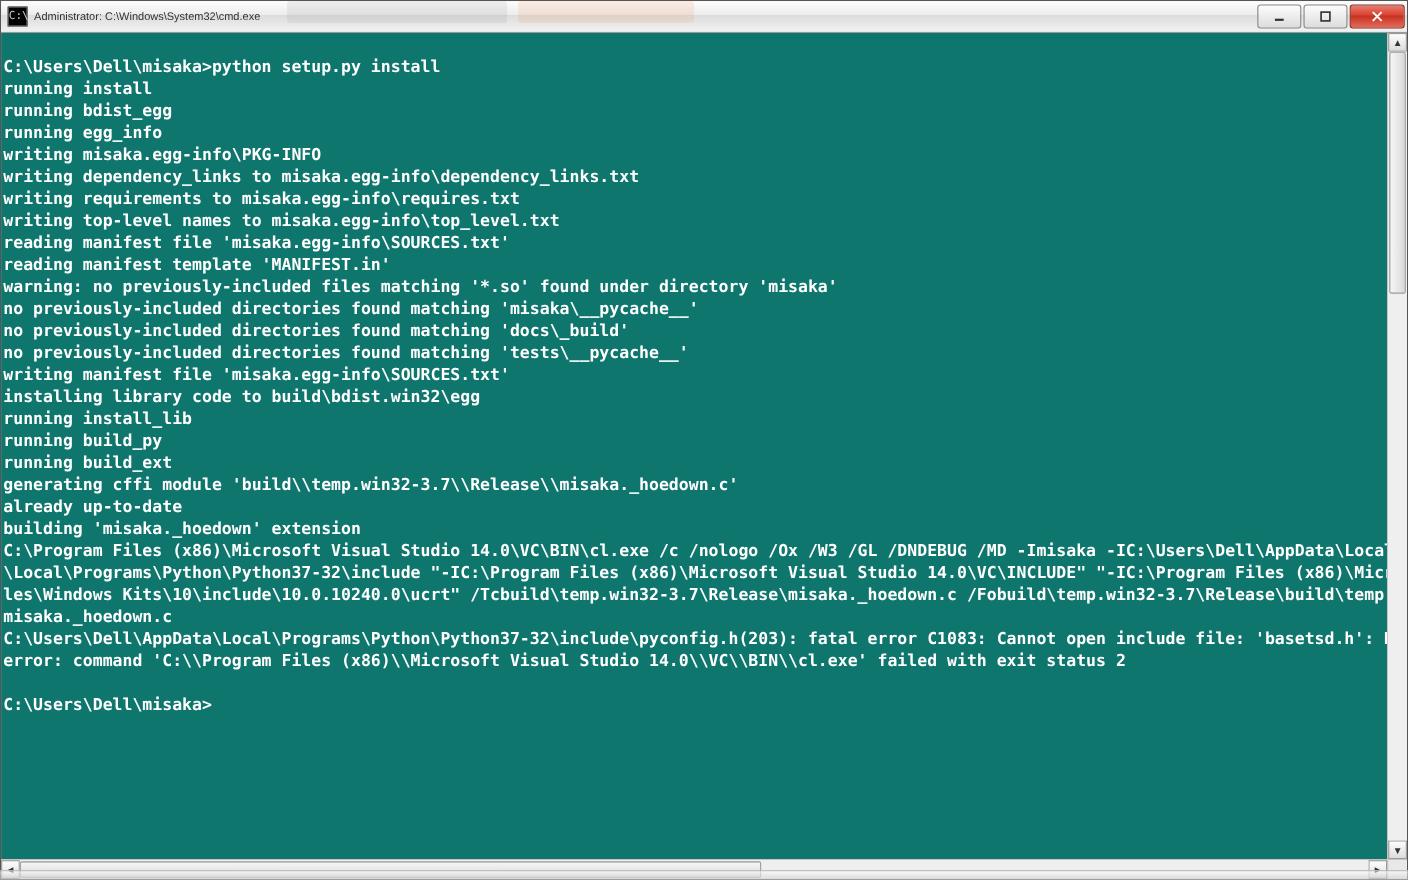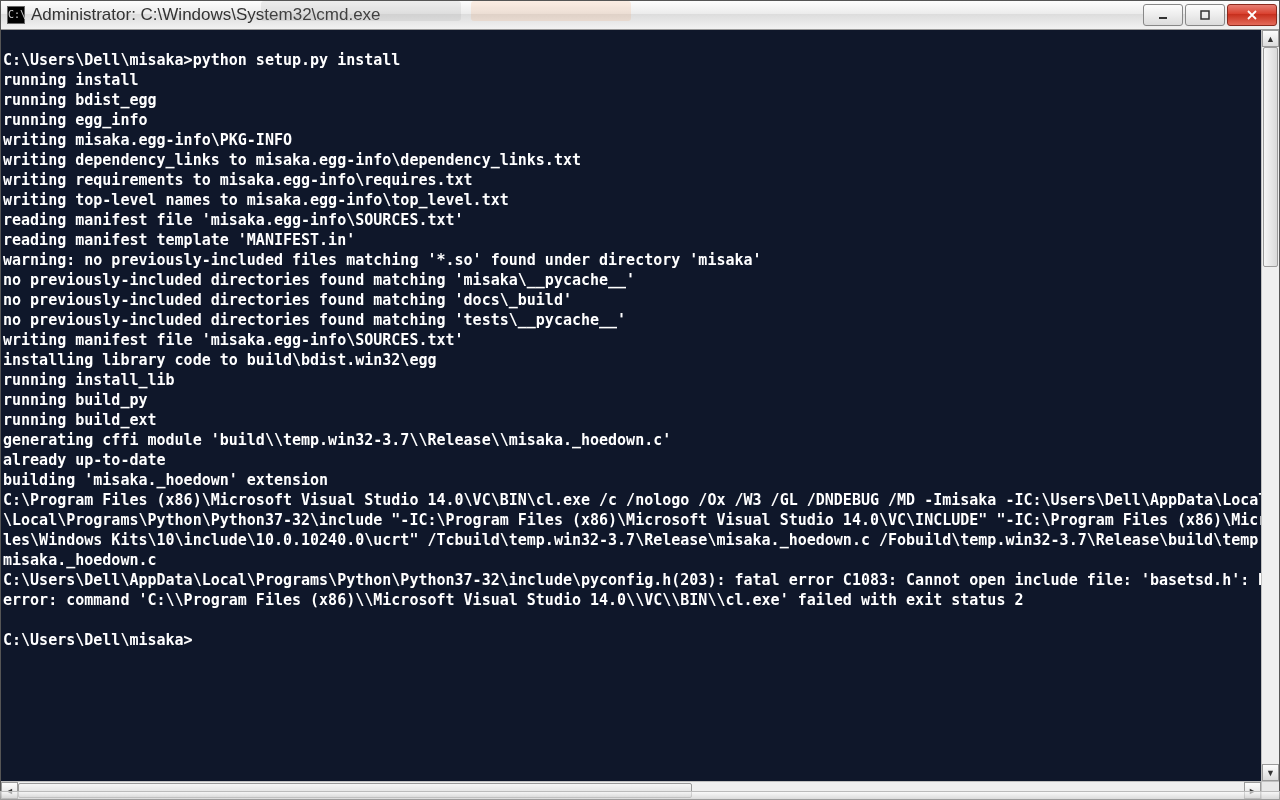--- a/index.html
+++ b/index.html
@@ -36,21 +36,21 @@
     width: 16px;
     height: 16px;
     background: #000;
     color: #ccc;
     font: 10px/16px Consolas, monospace;
     text-align: center;
     margin-right: 6px;
     border: 1px solid #666;
   }
   .titlebar .title {
-    font-size: 17px;
+    font-size: 10px;
     color: #333;
     flex: 1 1 auto;
     white-space: nowrap;
     overflow: hidden;
   }
   .win-buttons {
     display: flex;
     gap: 0;
   }
   .win-btn {
@@ -76,21 +76,21 @@
   .win-btn svg { display:block; }
 
   .console-area {
     flex: 1 1 auto;
     display: flex;
     flex-direction: row;
     min-height: 0;
     background: #f0f0f0;
   }
   .console {
-    background: #0f172a;
+    background: #0f766e;
     color: #fff;
     font-family: "Consolas", "Lucida Console", monospace;
     font-size: 15px;
     font-weight: bold;
     line-height: 20px;
     white-space: pre;
     overflow: hidden;
     flex: 1 1 auto;
     padding: 0 0 0 2px;
     letter-spacing: 0;

